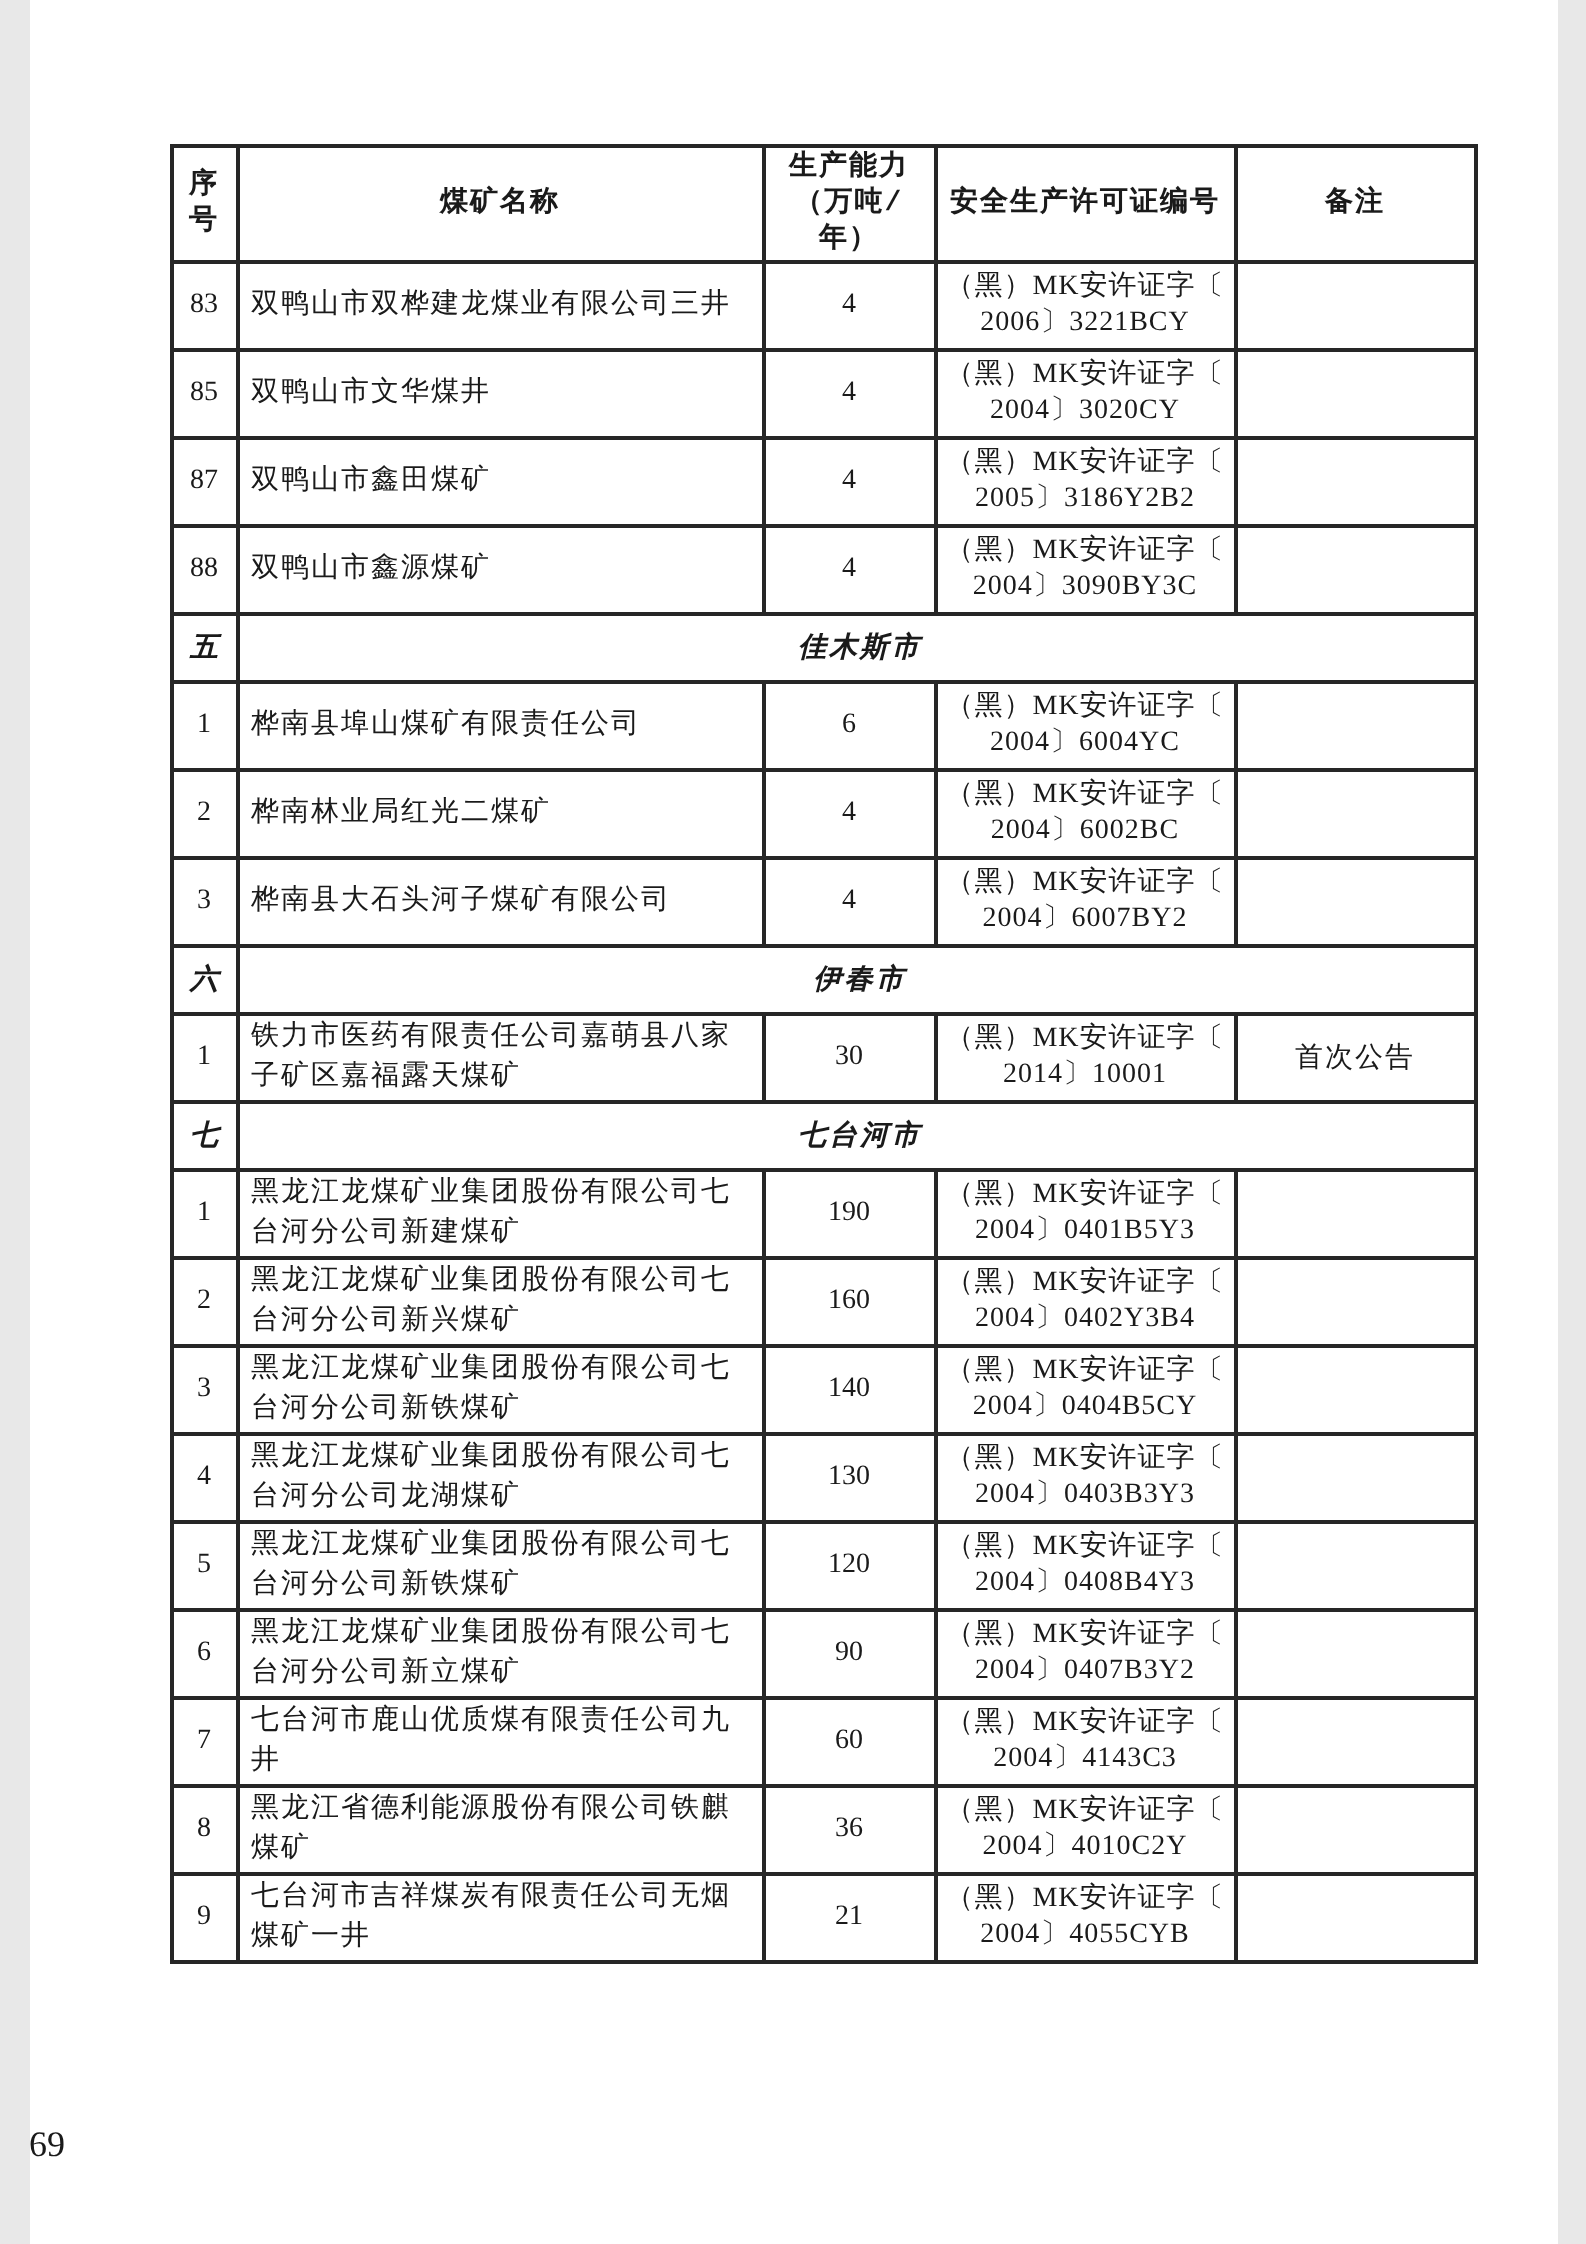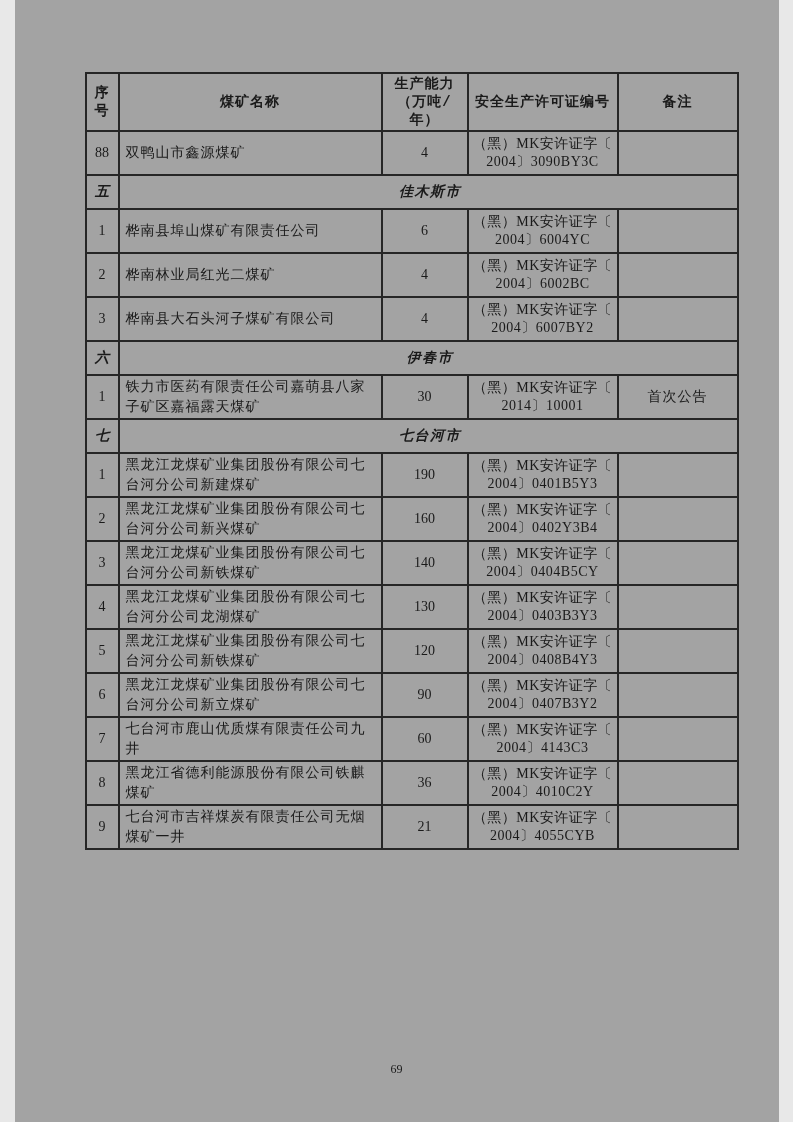--- a/index.html
+++ b/index.html
@@ -5,21 +5,21 @@
   html, body { margin: 0; padding: 0; }
   body {
     background: #e8e8e8;
     font-family: "Liberation Serif", "DejaVu Serif", serif;
   }
   .page {
     position: relative;
     width: 764px;
     height: 1122px;
     margin: 0 auto;
-    background: #a3a3a3;
+    background: #ffffff;
     color: #1a1a1a;
     overflow: hidden;
   }
   table.mine-table {
     position: absolute;
     left: 70px;
     top: 72px;
     width: 652px;
     border-collapse: collapse;
     table-layout: fixed;
@@ -67,22 +67,22 @@
     text-align: center;
     padding-left: 6px;
     letter-spacing: 1.5px;
     font-style: italic;
   }
   .page-number {
     position: absolute;
     left: 0;
     top: 1062px;
     width: 100%;
-    text-align: center;
-    font-size: 12px;
+    text-align: left;
+    font-size: 18px;
     color: #1a1a1a;
   }
 </style>
 </head>
 <body>
 
 <div class="page">
   <table class="mine-table">
     <colgroup>
       <col style="width:33px">
@@ -96,20 +96,44 @@
         <th>序号</th>
         <th>煤矿名称</th>
         <th class="pre">生产能力
 （万吨/年）</th>
         <th>安全生产许可证编号</th>
         <th>备注</th>
       </tr>
     </thead>
     <tbody id="table-body">
         <tr class="data-row">
+          <td class="num-cell">83</td>
+          <td class="name-cell">双鸭山市双桦建龙煤业有限公司三井</td>
+          <td class="num-cell">4</td>
+          <td class="license-cell">（黑）MK安许证字〔
+2006〕3221BCY</td>
+          <td class="remark-cell"></td>
+        </tr>
+        <tr class="data-row">
+          <td class="num-cell">85</td>
+          <td class="name-cell">双鸭山市文华煤井</td>
+          <td class="num-cell">4</td>
+          <td class="license-cell">（黑）MK安许证字〔
+2004〕3020CY</td>
+          <td class="remark-cell"></td>
+        </tr>
+        <tr class="data-row">
+          <td class="num-cell">87</td>
+          <td class="name-cell">双鸭山市鑫田煤矿</td>
+          <td class="num-cell">4</td>
+          <td class="license-cell">（黑）MK安许证字〔
+2005〕3186Y2B2</td>
+          <td class="remark-cell"></td>
+        </tr>
+        <tr class="data-row">
           <td class="num-cell">88</td>
           <td class="name-cell">双鸭山市鑫源煤矿</td>
           <td class="num-cell">4</td>
           <td class="license-cell">（黑）MK安许证字〔
 2004〕3090BY3C</td>
           <td class="remark-cell"></td>
         </tr>
         <tr class="section-row">
           <td class="section-index-cell">五</td>
           <td class="section-city-cell" colspan="4">佳木斯市</td>

